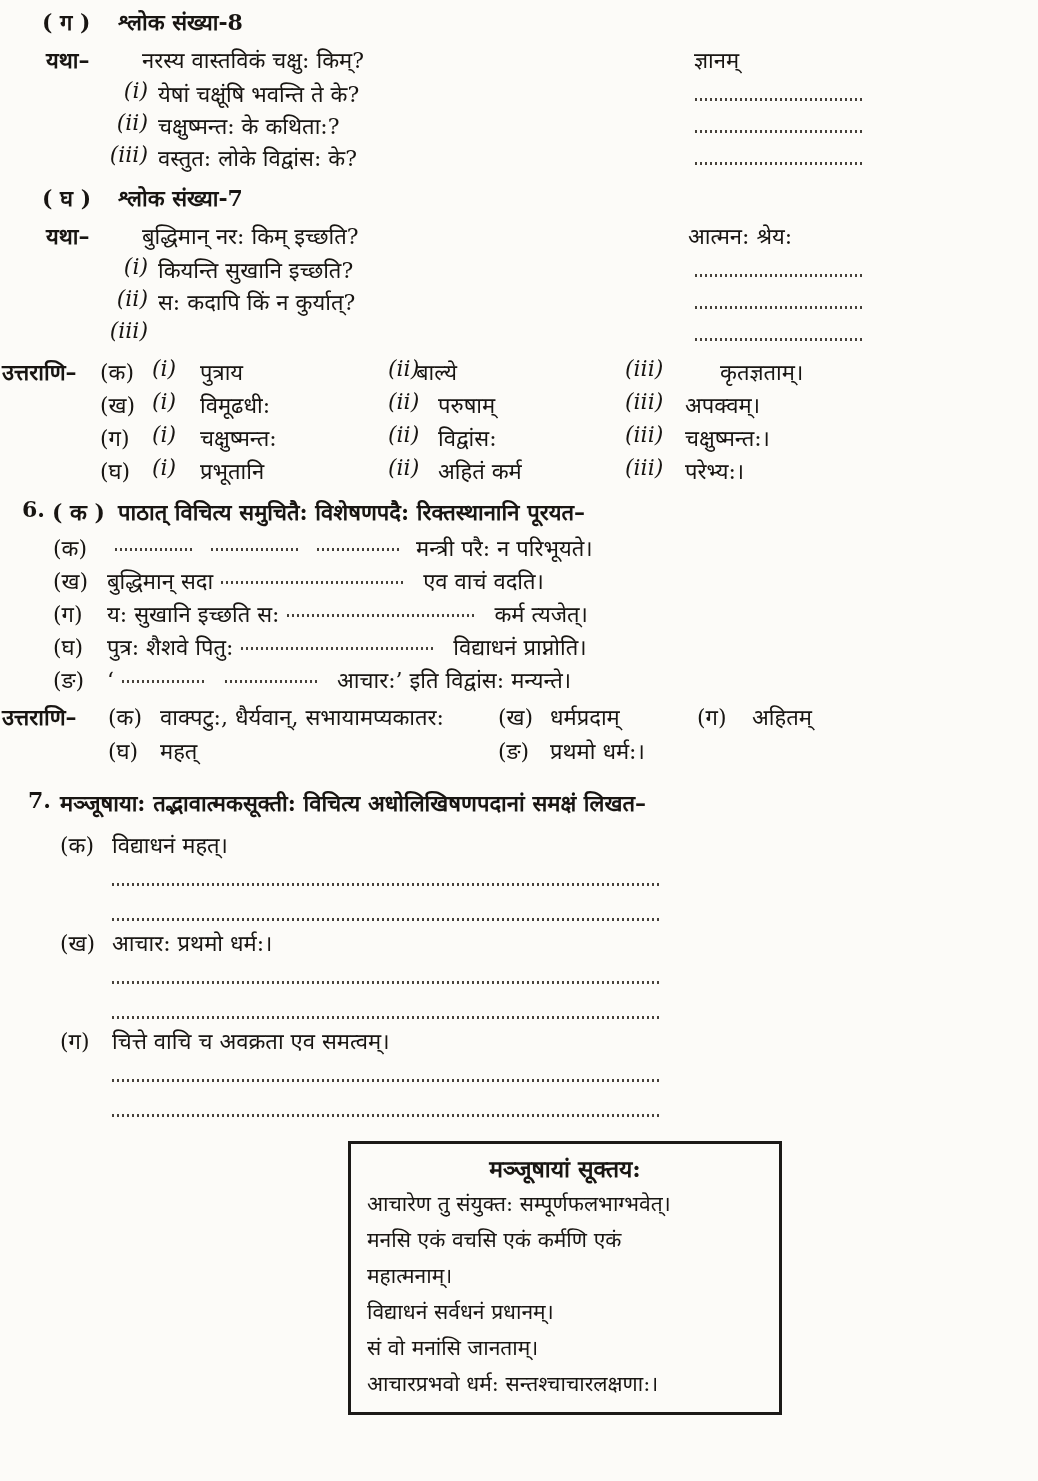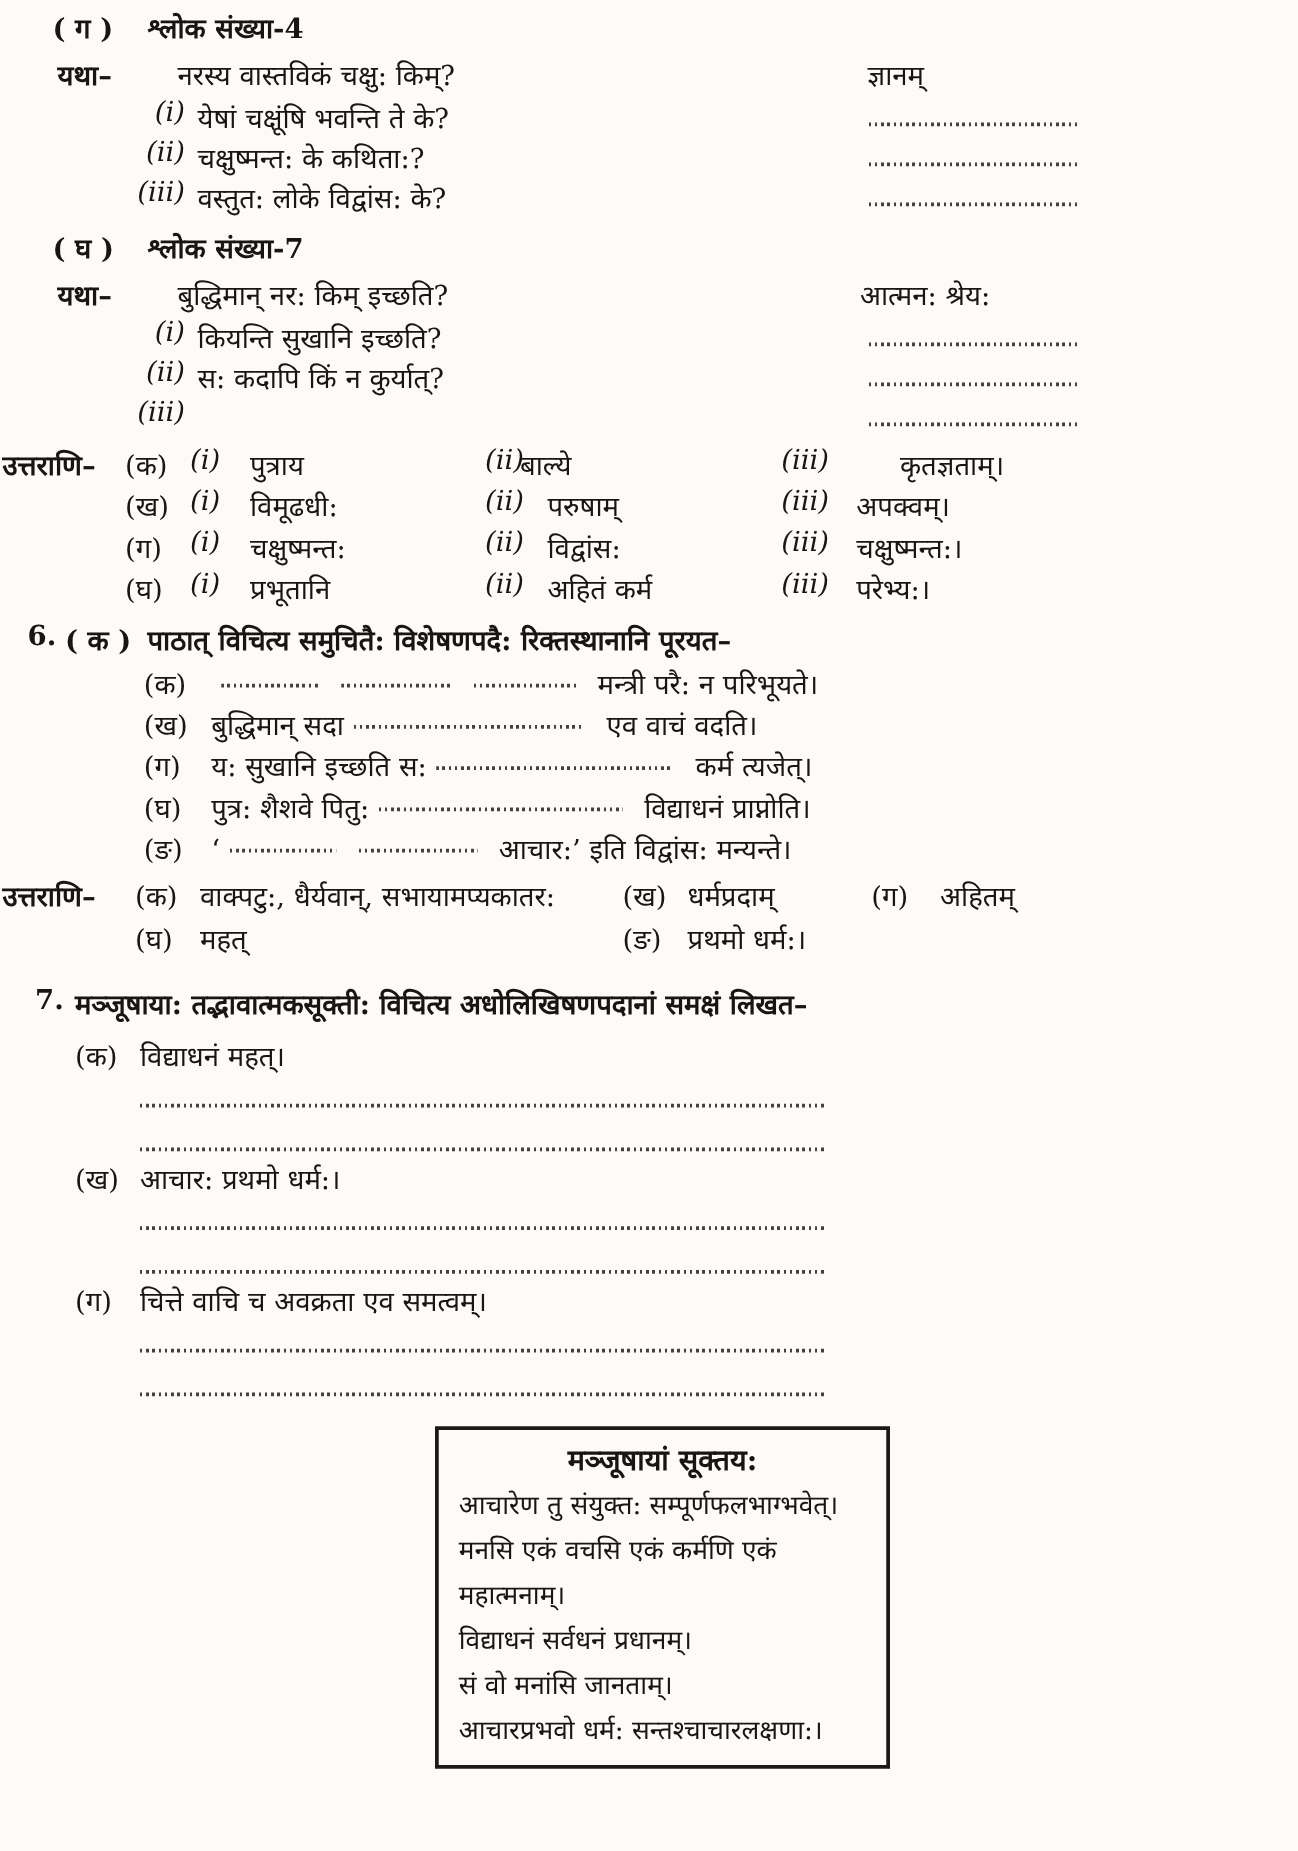--- a/index.html
+++ b/index.html
@@ -21,45 +21,45 @@
   .ansdot{
     position:absolute;left:695px;top:20px;width:168px;height:3px;
     background-image:repeating-linear-gradient(90deg,#46413b 0 2px,transparent 2px 5px);
   }
   .blank{
     display:inline-block;height:3px;margin:0 10px 5px 8px;
     background-image:repeating-linear-gradient(90deg,#46413b 0 2px,transparent 2px 5px);
   }
   .w78{width:78px}.w88{width:88px}.w82{width:82px}.w185{width:185px}
   .w190{width:190px}.w195{width:195px}.w85{width:85px}.w95{width:95px}
-  .q6item{margin-left:115px;height:33px;line-height:33px;white-space:nowrap}
+  .q6item{margin-left:53px;height:33px;line-height:33px;white-space:nowrap}
   .q6key{display:inline-block;width:54px}
   .q7head{position:relative;height:36px;margin-top:18px}
   .q7item{position:relative;height:34px;margin-top:6px}
   .q7dot{
     margin:20px 0 0 112px;width:548px;height:3px;
     background-image:repeating-linear-gradient(90deg,#46413b 0 2px,transparent 2px 5px);
   }
   .q7dot2{margin-top:32px}
   .box{
-    margin:24px 0 4px 348px;width:364px;
+    margin:24px 0 4px 348px;width:434px;
     border:3px solid #1c1a18;background:#fcfbf8;
     padding:8px 16px 10px;
   }
   .boxtitle{text-align:center;font-weight:bold;font-size:23px;line-height:34px}
   .boxline{font-size:21px;line-height:36px;white-space:nowrap}
 </style>
 </head>
 <body>
 
 <div class="page">
 
   <div class="row h34 mt6">
     <span class="abs b" style="left:42px">( ग )</span>
-    <span class="abs b" style="left:118px">श्लोक संख्या-4</span>
+    <span class="abs b" style="left:118px">श्लोक संख्या-8</span>
   </div>
   <div class="row h34 mt4">
     <span class="abs b" style="left:46px">यथा–</span>
     <span class="abs" style="left:142px">नरस्य वास्तविकं चक्षु: किम्?</span>
     <span class="abs" style="left:694px">ज्ञानम्</span>
   </div>
   <div class="row h32">
     <span class="abs num">(i)</span>
     <span class="abs qtext">येषां चक्षूंषि भवन्ति ते के?</span>
     <span class="ansdot"></span>

